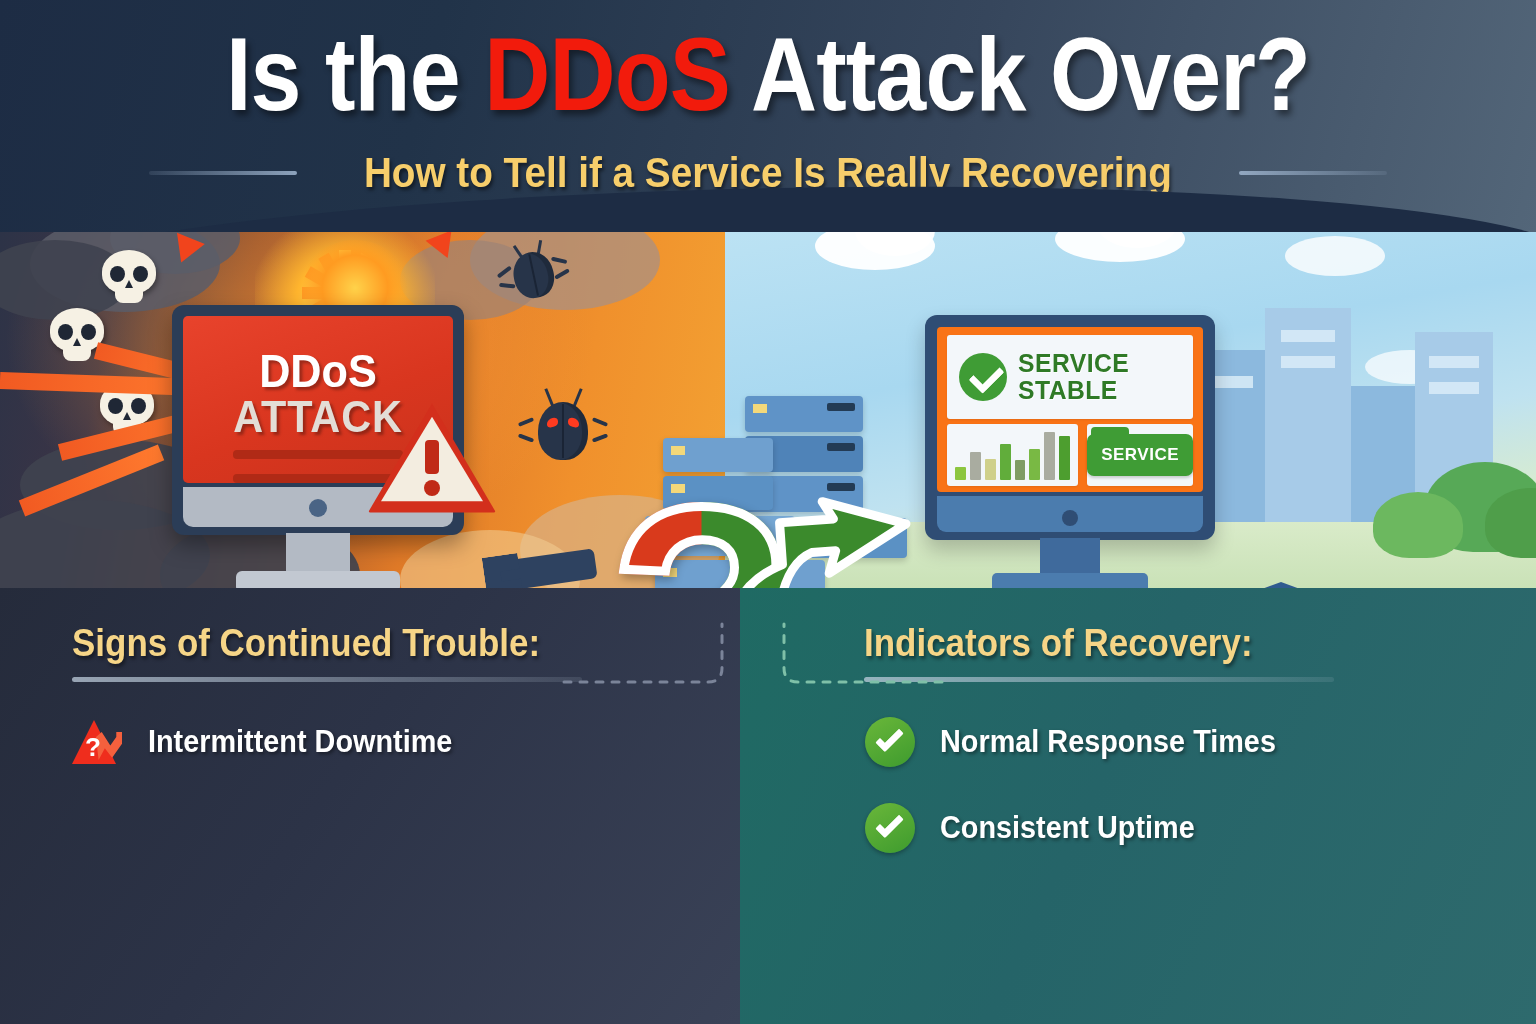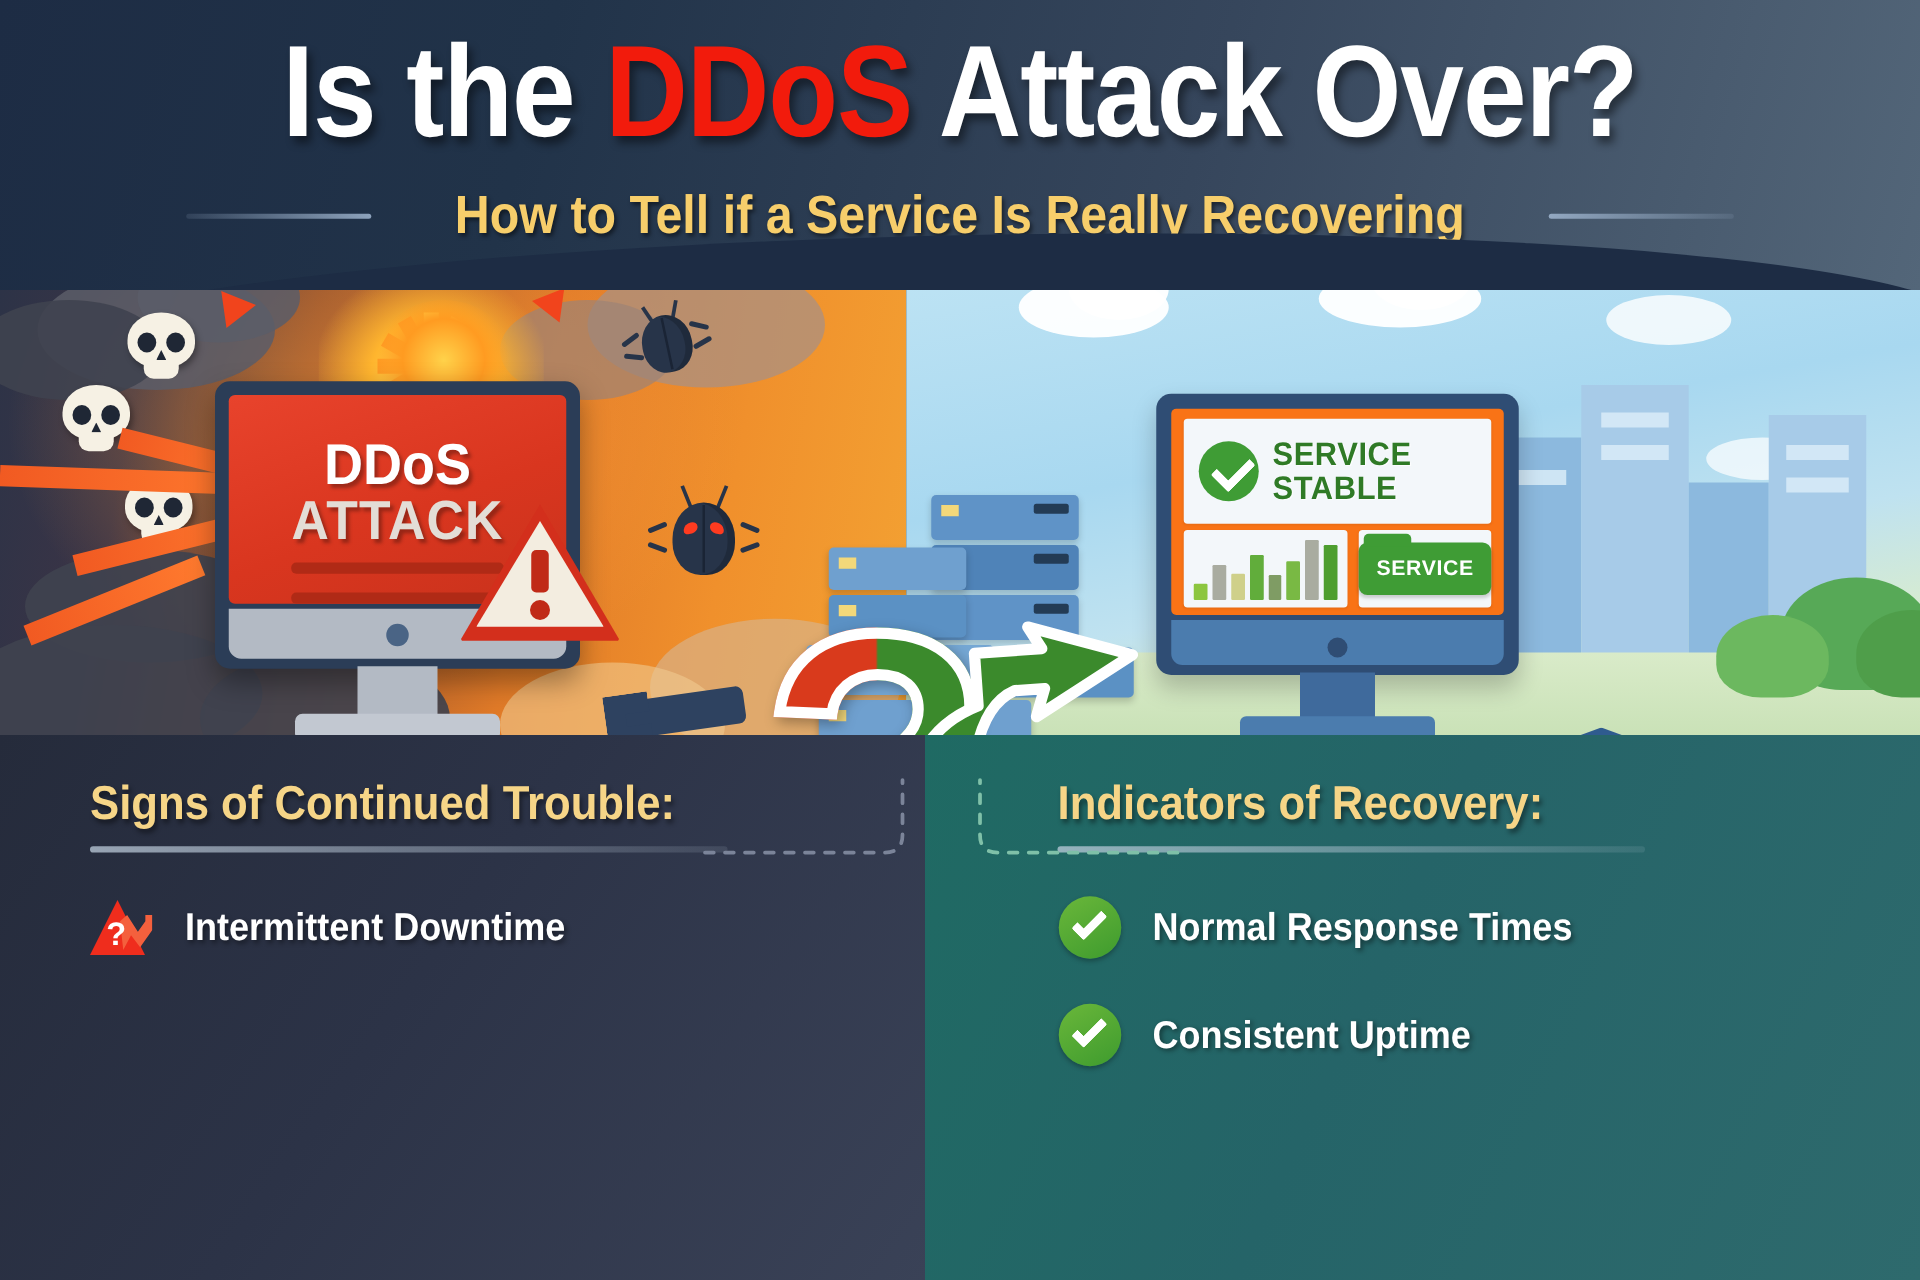--- a/index.html
+++ b/index.html
@@ -182,21 +182,21 @@
   .arrow-g { position:absolute; left:92px; top:28px; width:220px; height:190px; z-index:3; }
 
   
   .bottom { position:absolute; left:0; top:588px; width:1536px; height:436px; z-index:25; }
   .bot-left { position:absolute; left:0; top:0; width:740px; height:436px;
      background:linear-gradient(125deg,#252b3b 0%,#2c3347 45%,#3a4257 100%); }
   .bot-right { position:absolute; left:740px; top:0; width:796px; height:436px;
      background:linear-gradient(115deg,#1f6a63 0%,#256468 45%,#2e6a6d 100%); }
   .col { position:absolute; top:0; }
   .col.l { left:72px; width:620px; }
-  .col.r { left:846px; width:620px; }
+  .col.r { left:864px; width:620px; }
   .col-h { font-size:38px; font-weight:bold; color:#f6d587; white-space:nowrap;
      text-shadow:2px 3px 4px rgba(0,0,0,.45); transform:scaleX(0.92); transform-origin:left; }
   .col.l .col-h { margin-top:34px; }
   .col.r .col-h { margin-top:34px; }
   .col-rule { height:5px; border-radius:3px; margin-top:12px; width:510px;
      background:linear-gradient(90deg,rgba(190,205,220,.75),rgba(190,205,220,.12)); }
   .col.r .col-rule { width:470px; }
   .li { display:flex; align-items:center; gap:24px; margin-top:34px; }
   .li-txt { font-size:31px; font-weight:bold; color:#ffffff; white-space:nowrap;
      text-shadow:2px 2px 4px rgba(0,0,0,.45); transform:scaleX(0.93); transform-origin:left; }

